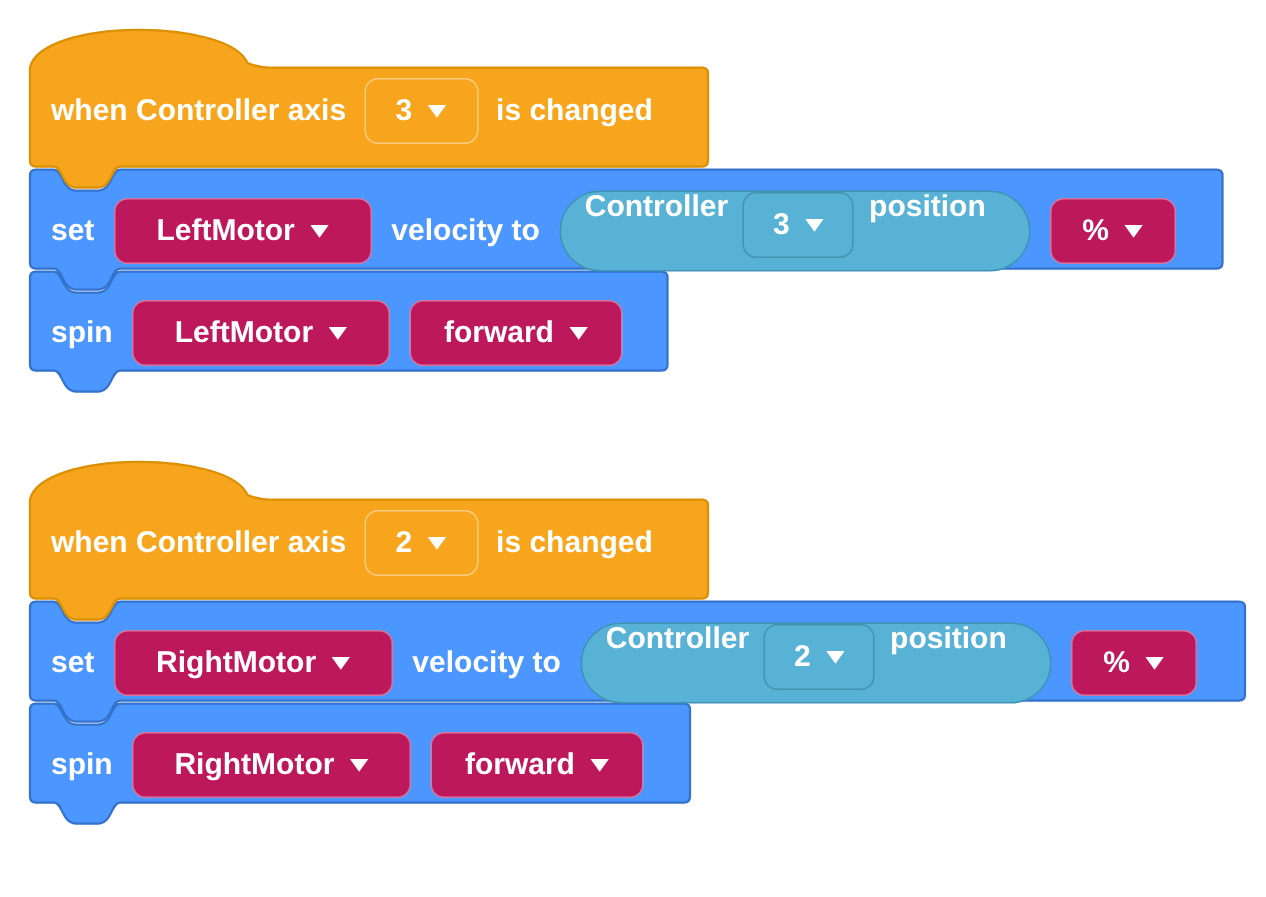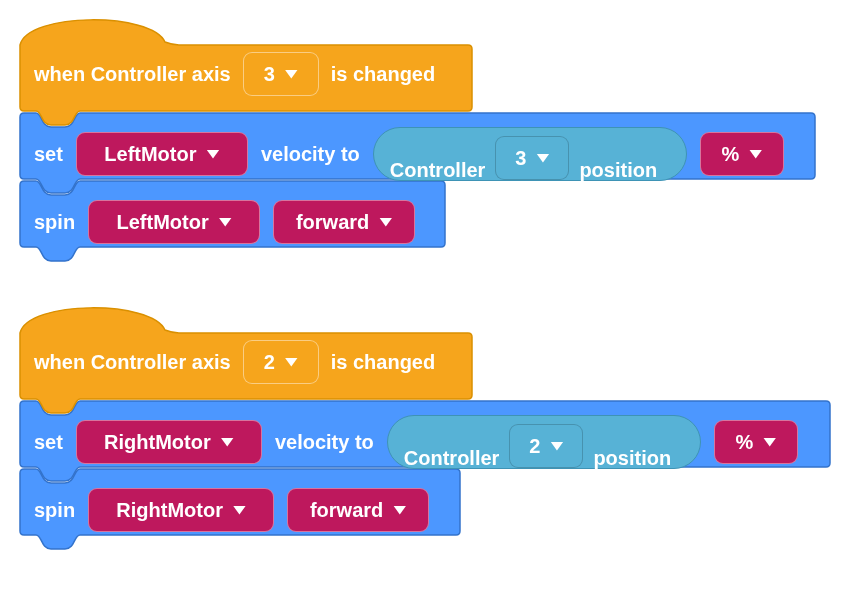--- a/index.html
+++ b/index.html
@@ -26,21 +26,21 @@
     box-sizing:border-box;
   }
   .dd-event{background:#F6A51C;border:1px solid rgba(255,255,255,0.45)}
   .dd-motion{background:#be185d;border:1px solid rgba(255,255,255,0.40)}
   .dd-sensing{background:#57B2D6;border:1px solid rgba(0,0,0,0.18)}
   .caret{
     width:13px;height:9px;background:#ffffff;flex:0 0 auto;
     clip-path:polygon(0 0,100% 0,50% 100%);
   }
   .reporter{
-    position:relative;display:flex;align-items:flex-end;gap:10px;
+    position:relative;display:flex;align-items:flex-start;gap:10px;
     height:54px;padding:0 16px;border-radius:27px;box-sizing:border-box;
     background:#57B2D6;border:1.5px solid #3E93B5;cursor:pointer;
   }
 </style>
 </head>
 <body>
 
 <div class="block" style="left:20px;top:181px;width:425px;height:80px;z-index:10">
   <svg class="shape" width="426" height="81" viewBox="0 0 426 81">
     <path d="M 4,0 H 16 C 22,0 21,14 31,14 H 45 C 55,14 54,0 60,0 H 421 Q 425,0 425,4 V 62 Q 425,66 421,66 H 60 C 54,66 55,80 45,80 H 31 C 21,80 22,66 16,66 H 4 Q 0,66 0,62 V 4 Q 0,0 4,0 Z" fill="#4C97FF" stroke="#3373CC" stroke-width="1.5" stroke-linejoin="round"></path>

